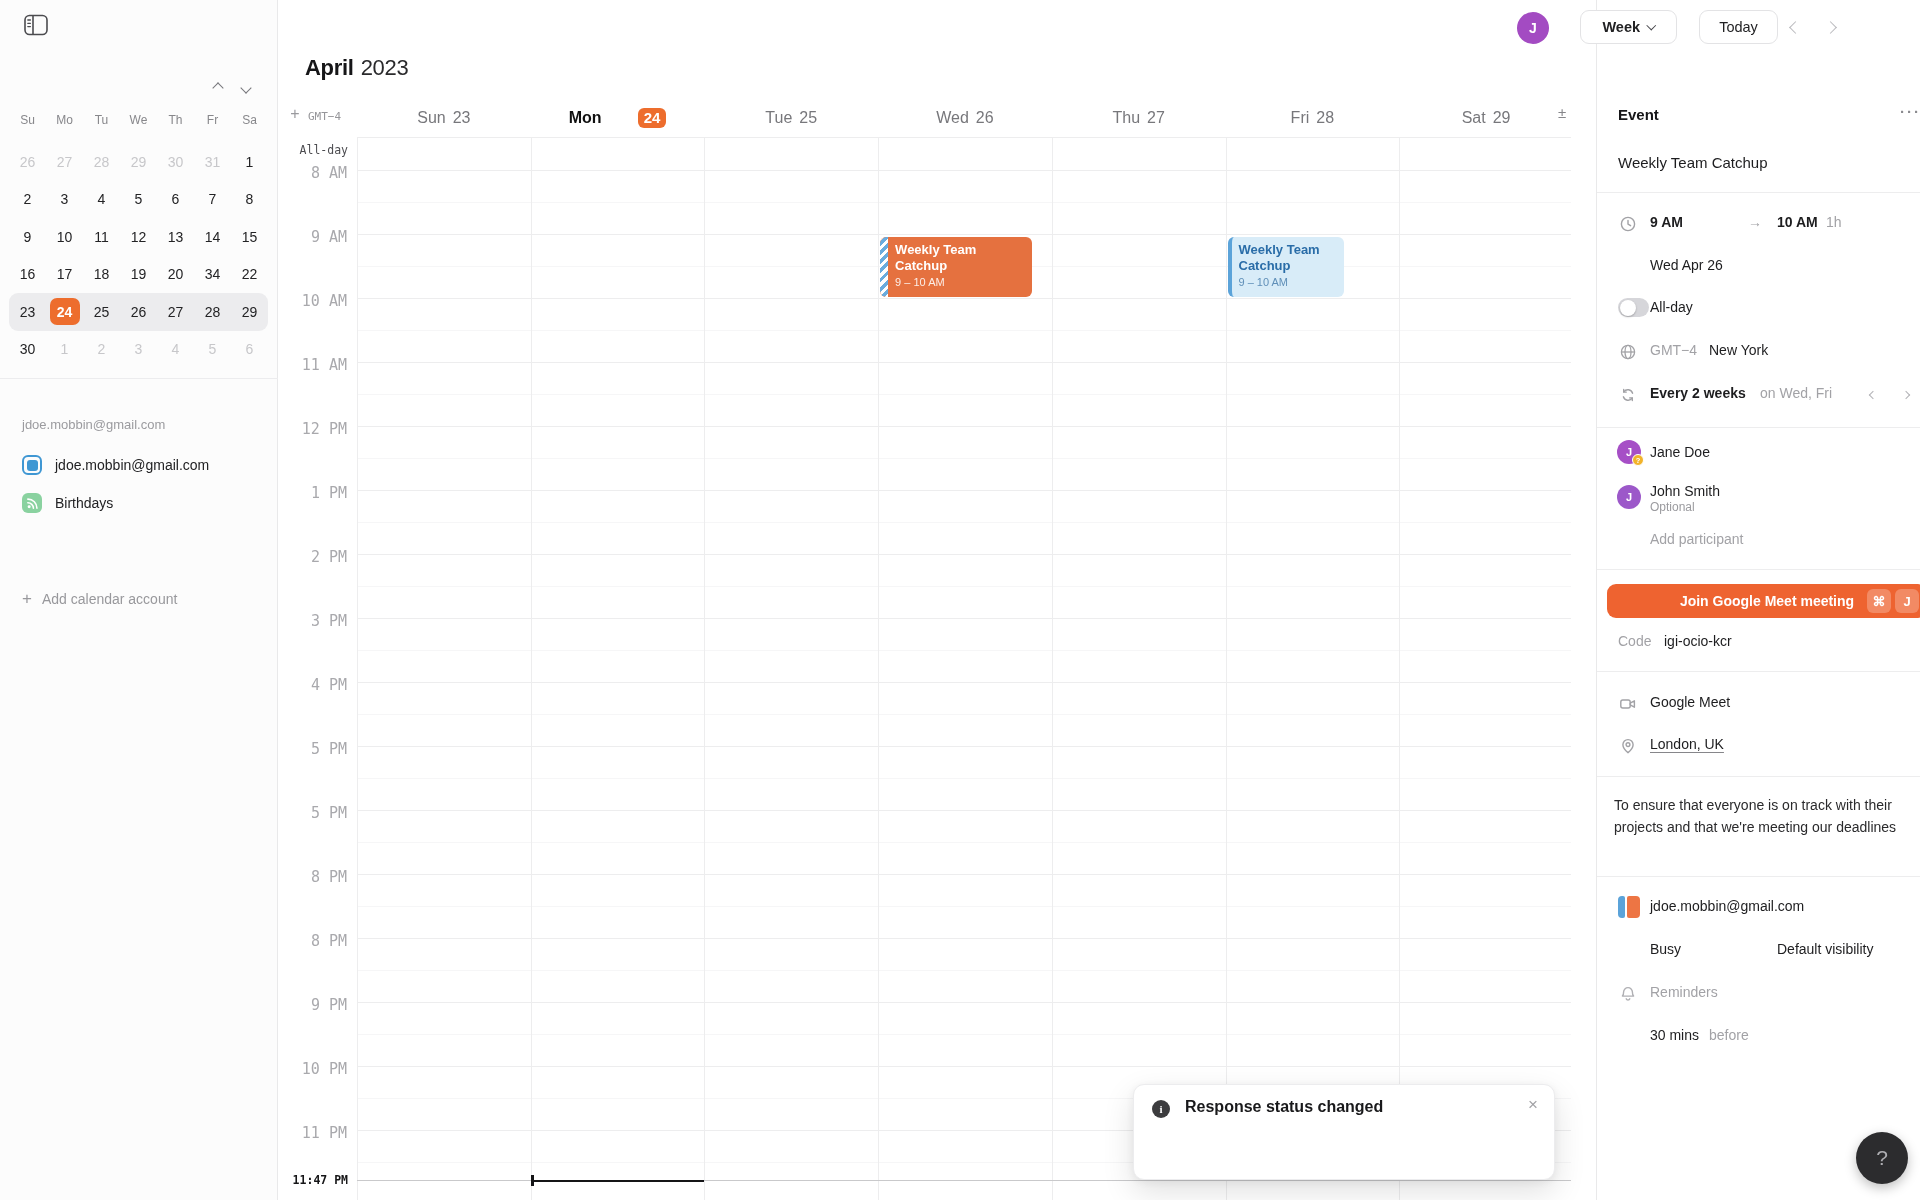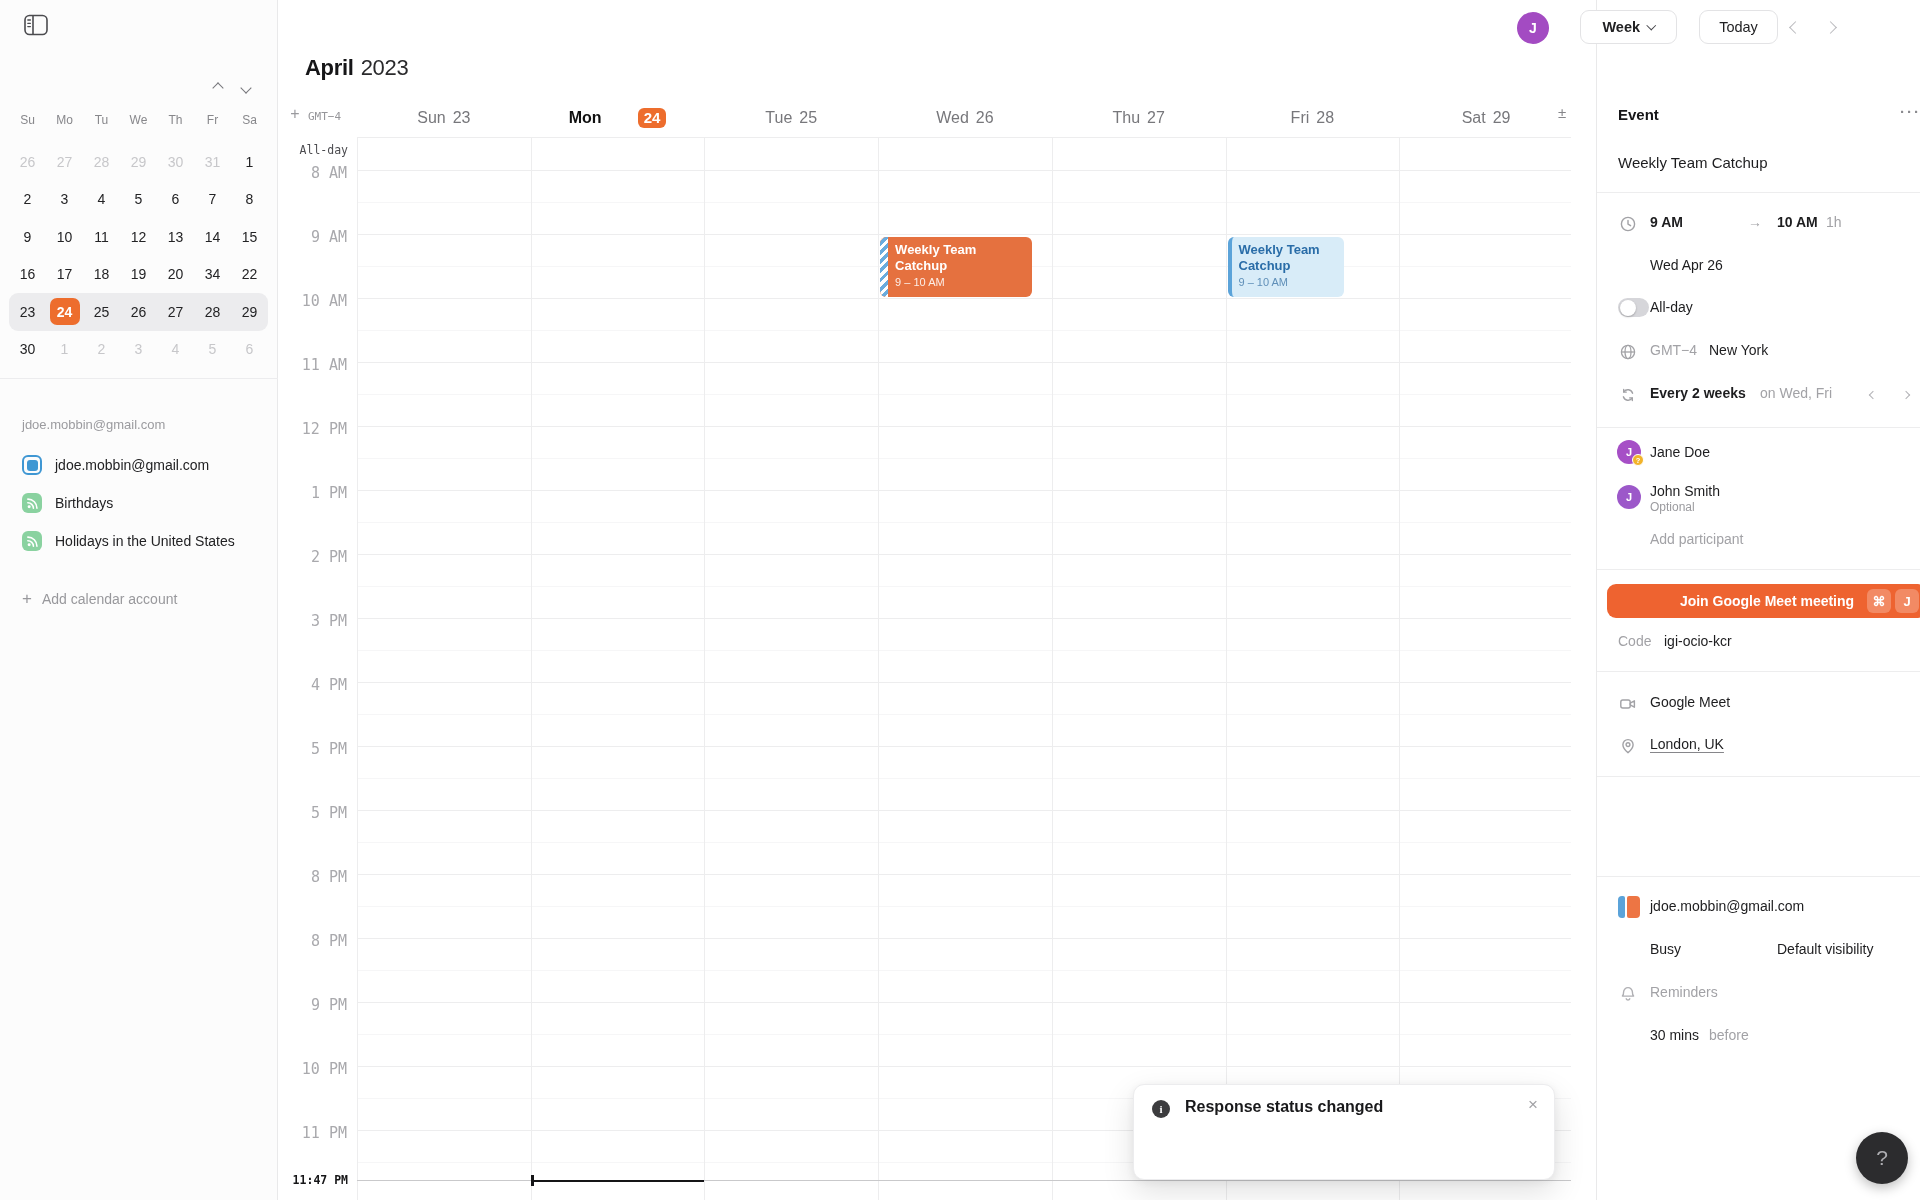--- a/index.html
+++ b/index.html
@@ -261,30 +261,20 @@
       </div>
       <div class="cal-item">
         <div class="icon-rss">
           <svg width="13" height="13" viewBox="0 0 14 14" fill="none">
             <circle cx="3.4" cy="10.6" r="1.6" fill="#fff"></circle>
             <path d="M2 6.2a6 6 0 0 1 6 6" stroke="#fff" stroke-width="1.7" stroke-linecap="round"></path>
             <path d="M2 2.3a9.8 9.8 0 0 1 9.8 9.8" stroke="#fff" stroke-width="1.7" stroke-linecap="round"></path>
           </svg>
         </div>
         <div class="label">Birthdays</div>
-      </div>
-      <div class="cal-item">
-        <div class="icon-rss">
-          <svg width="13" height="13" viewBox="0 0 14 14" fill="none">
-            <circle cx="3.4" cy="10.6" r="1.6" fill="#fff"></circle>
-            <path d="M2 6.2a6 6 0 0 1 6 6" stroke="#fff" stroke-width="1.7" stroke-linecap="round"></path>
-            <path d="M2 2.3a9.8 9.8 0 0 1 9.8 9.8" stroke="#fff" stroke-width="1.7" stroke-linecap="round"></path>
-          </svg>
-        </div>
-        <div class="label">Holidays in the United States</div>
       </div>
     </div>
   <div id="sbAdd">
     <span class="plus">+</span>
     <span>Add calendar account</span>
   </div>
 </aside>
 
 <main id="main">
   <h1 id="title">
@@ -510,20 +500,21 @@
     <span class="picon">
       <svg width="18" height="18" viewBox="0 0 18 18" fill="none" stroke="#a2a2a6" stroke-width="1.4">
         <path d="M9 15.6S3.9 11.4 3.9 7.7a5.1 5.1 0 1 1 10.2 0c0 3.7-5.1 7.9-5.1 7.9z"></path>
           <circle cx="9" cy="7.6" r="1.9"></circle>
         </svg>
     </span>
     <span class="ptext underline">London, UK</span>
   </div>
   <div class="phr" style="top:776px;"></div>
 
+  <div id="pDesc">To ensure that everyone is on track with their projects and that we're meeting our deadlines</div>
   <div class="phr" style="top:876px;"></div>
 
   <div class="prow" style="top:898px;">
     <span id="swatch">
         <span class="b1"></span>
         <span class="b2"></span>
       </span>
     <span class="ptext">jdoe.mobbin@gmail.com</span>
   </div>
   <div class="prow" style="top:941px;">

